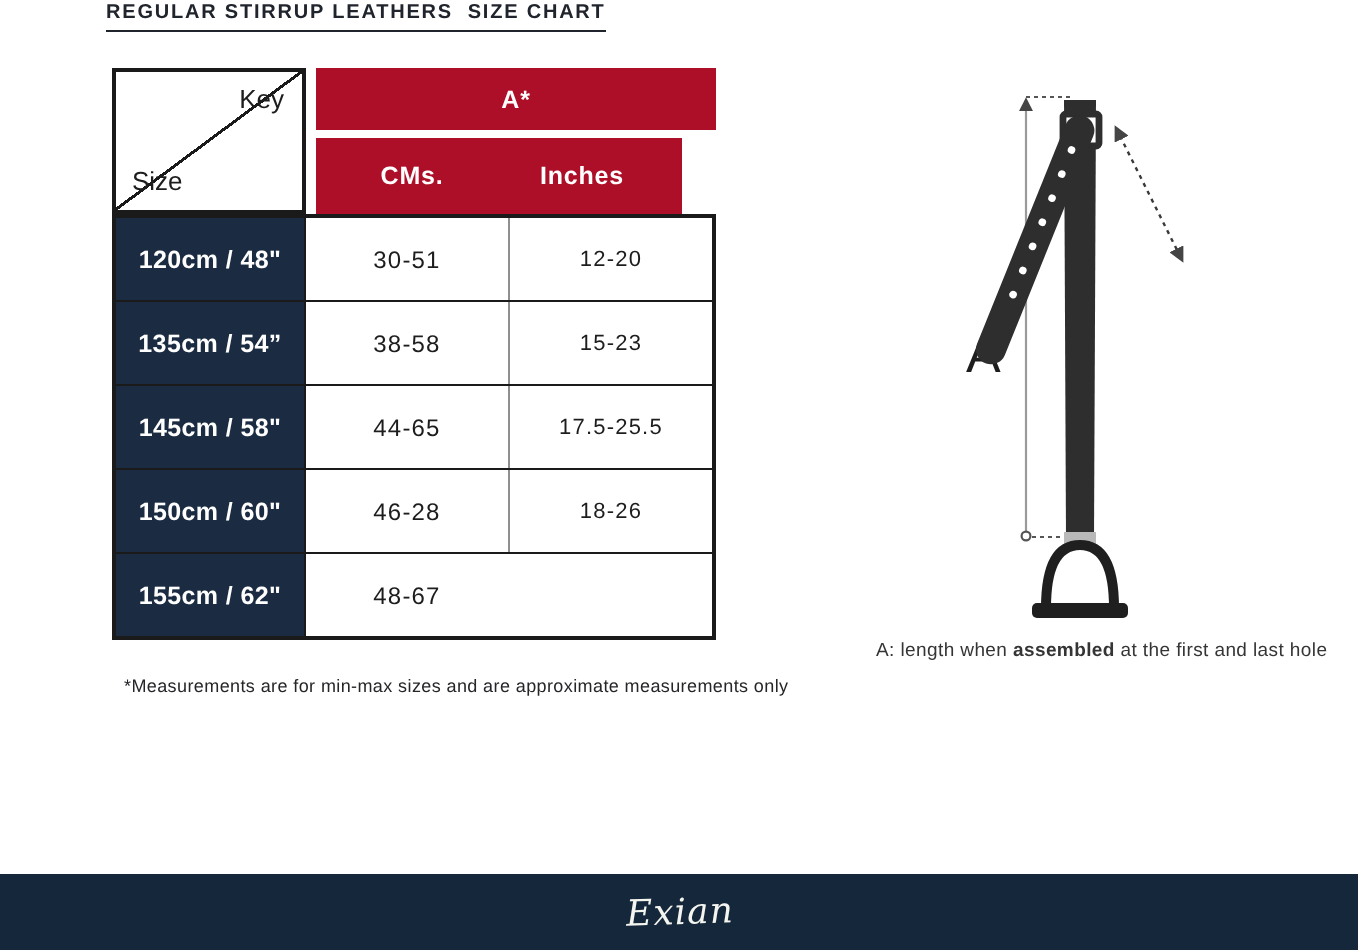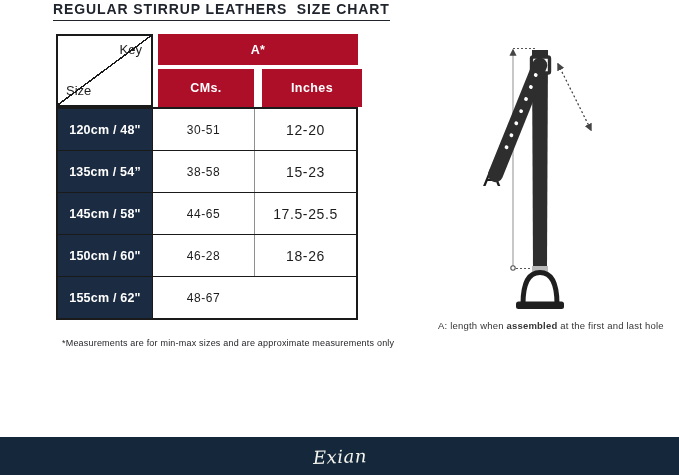--- a/index.html
+++ b/index.html
@@ -4,60 +4,60 @@
 <style>
   html,body { margin:0; padding:0; background:#ffffff; }
   .page {
     position:relative; width:679px; height:475px; background:#ffffff;
     overflow:hidden; font-family:"Liberation Sans", sans-serif;
     --red:#AD0F28; --navy:#1B2C42; --footer_navy:#15273A; --ink:#1A1A1A;
   }
   
   .title {
     position:absolute; left:53px; top:1px; display:inline-block;
-    font-size:14px; font-weight:bold; letter-spacing:0.9px; color:#20242C;
+    font-size:10px; font-weight:bold; letter-spacing:0.9px; color:#20242C;
     border-bottom:1.5px solid #20242C; padding-bottom:3px; white-space:pre;
   }
   
   .chart-table { position:absolute; left:56px; top:34px; width:302px; height:286px; }
   .diag-cell {
     position:absolute; left:0; top:0; width:97px; height:73px; box-sizing:border-box;
     border:2px solid var(--ink); background:
       linear-gradient(to bottom right,
         rgba(0,0,0,0) calc(50% - 1px), var(--ink) calc(50% - 1px),
         var(--ink) calc(50% + 0.5px), rgba(0,0,0,0) calc(50% + 0.5px));
   }
   .diag-key  { position:absolute; top:6px; right:9px; font-size:13px; color:#1d1d1d; }
   .diag-size { position:absolute; bottom:7px; left:8px; font-size:13px; color:#1d1d1d; }
   .red-group { position:absolute; left:102px; top:0; width:200px; height:73px; }
   .red-cell {
     position:absolute; background:var(--red); color:#ffffff; font-weight:bold;
     font-size:12.5px; letter-spacing:0.4px; display:flex; align-items:center; justify-content:center;
   }
   .hdr-a  { left:0; top:0; width:200px; height:31px; }
   .hdr-cm { left:0; top:35px; width:96px; height:38px; }
-  .hdr-in { left:104px; top:35px; width:100px; height:38px; }
+  .hdr-in { left:83px; top:35px; width:100px; height:38px; }
   .data-area {
     position:absolute; left:0; top:73px; width:302px; height:213px; box-sizing:border-box;
     border:2px solid var(--ink); display:flex; flex-direction:column; background:#ffffff;
   }
   .t-row { flex:1; display:flex; border-top:1.5px solid var(--ink); min-height:0; }
   .t-row:first-child { border-top:none; }
   .size-cell {
     width:95px; background:var(--navy); color:#ffffff; font-weight:bold; font-size:12.5px;
     letter-spacing:0.2px; display:flex; align-items:center; justify-content:center;
     border-right:1.5px solid var(--ink); box-sizing:border-box;
   }
   .val-cm {
     width:101px; display:flex; align-items:center; justify-content:center;
     font-size:12px; color:#1d1d1d; letter-spacing:0.6px; box-sizing:border-box;
   }
   .val-in {
     flex:1; display:flex; align-items:center; justify-content:center;
-    font-size:14px; color:#1d1d1d; letter-spacing:0.6px;
+    font-size:11px; color:#1d1d1d; letter-spacing:0.6px;
     border-left:1px solid #8f8f8f; box-sizing:border-box;
   }
   
   .footnote { position:absolute; left:62px; top:338px; font-size:9px; color:#26262A; letter-spacing:0.2px; }
   
   .illustration { position:absolute; left:440px; top:38px; }
   .diagram-caption { position:absolute; left:438px; top:320px; font-size:9.5px; color:#353535; letter-spacing:0.2px; }
   .diagram-caption b { font-weight:bold; }
   
   .footer {

